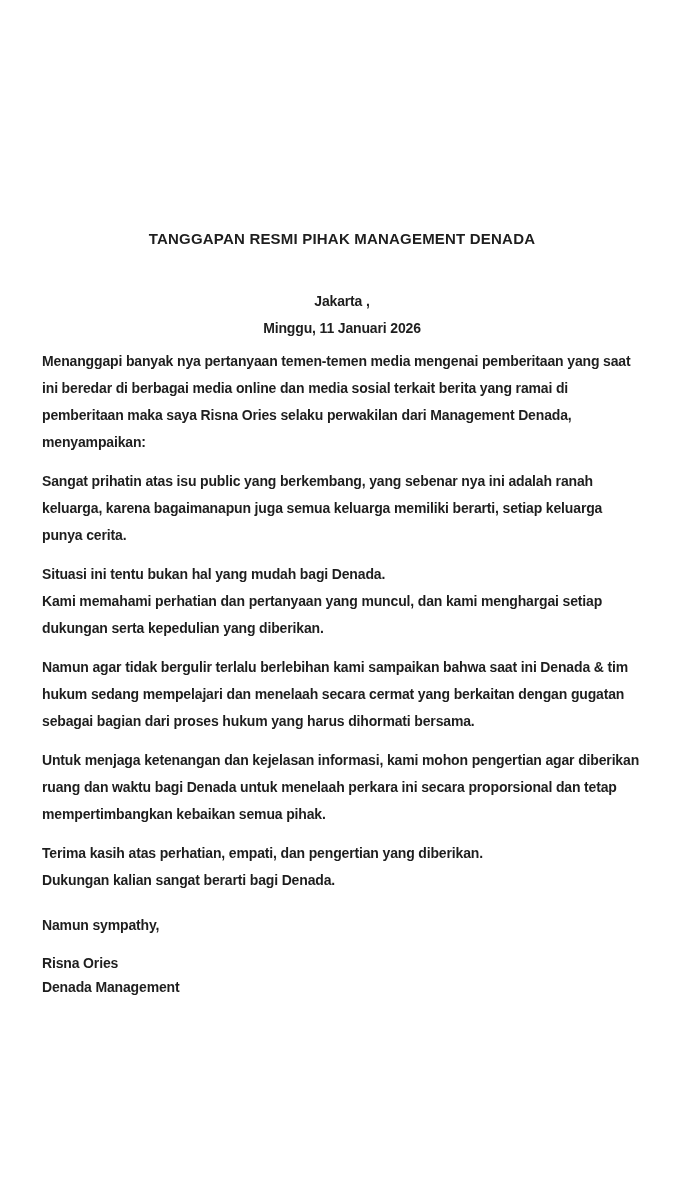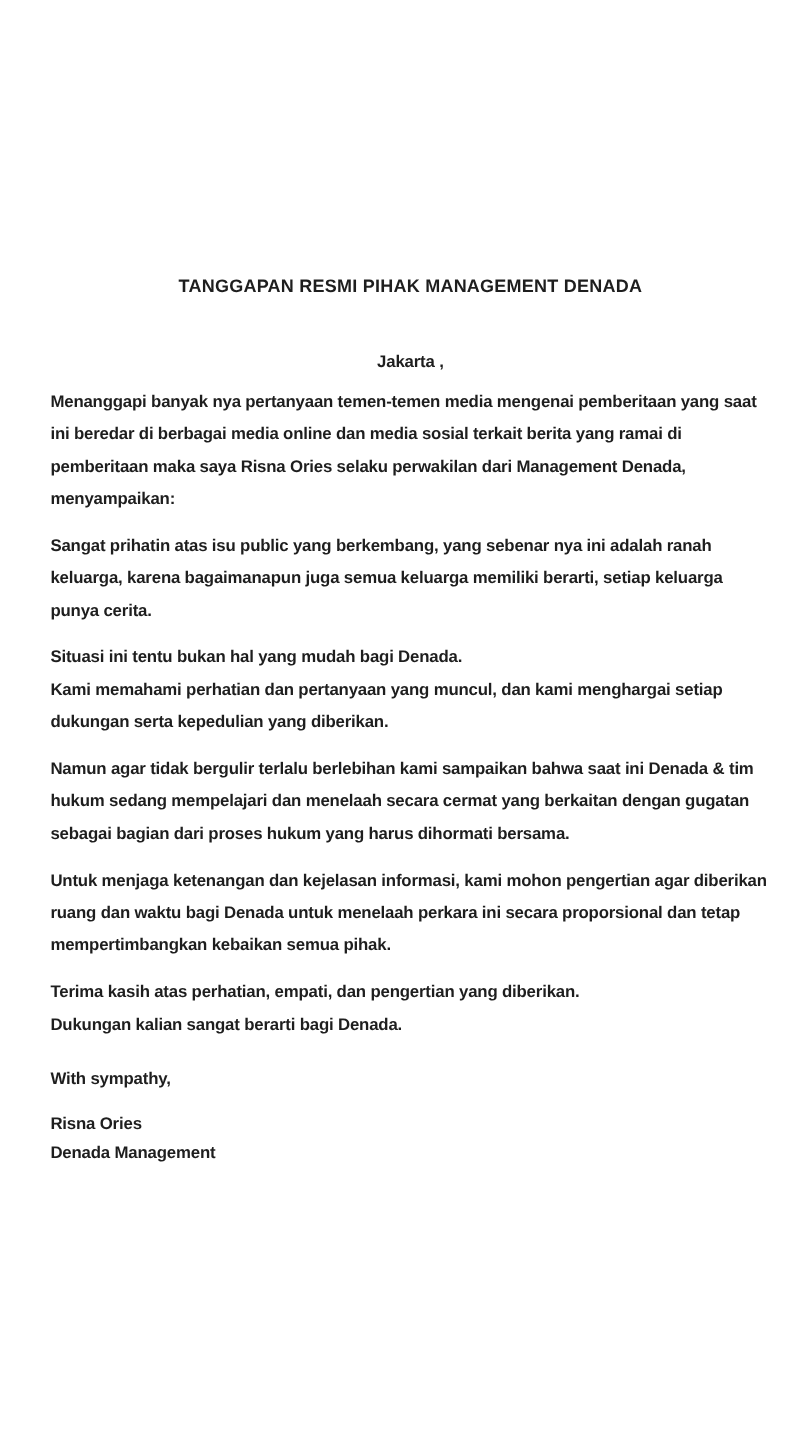--- a/index.html
+++ b/index.html
@@ -62,40 +62,41 @@
 </head>
 <body>
 
 <div class="page">
   <div class="letter">
 
     <h1 class="title">TANGGAPAN RESMI PIHAK MANAGEMENT DENADA</h1>
 
     <div class="dateline">
       <div>Jakarta ,</div>
+      <div>Minggu, 11 Januari 2026</div>
     </div>
 
 
 
     <p class="body">Menanggapi banyak nya pertanyaan temen-temen media mengenai pemberitaan yang saat ini beredar di berbagai media online dan media sosial terkait berita yang ramai di pemberitaan maka saya Risna Ories selaku perwakilan dari Management Denada, menyampaikan:</p>
 
     <p class="body">Sangat prihatin atas isu public yang berkembang, yang sebenar nya ini adalah ranah keluarga, karena bagaimanapun juga semua keluarga memiliki berarti, setiap keluarga punya cerita.</p>
 
     <p class="body">Situasi ini tentu bukan hal yang mudah bagi Denada.
 Kami memahami perhatian dan pertanyaan yang muncul, dan kami menghargai setiap dukungan serta kepedulian yang diberikan.</p>
 
     <p class="body">Namun agar tidak bergulir terlalu berlebihan kami sampaikan bahwa saat ini Denada &amp; tim hukum sedang mempelajari dan menelaah secara cermat yang berkaitan dengan gugatan sebagai bagian dari proses hukum yang harus dihormati bersama.</p>
 
     <p class="body">Untuk menjaga ketenangan dan kejelasan informasi, kami mohon pengertian agar diberikan ruang dan waktu bagi Denada untuk menelaah perkara ini secara proporsional dan tetap mempertimbangkan kebaikan semua pihak.</p>
 
     <p class="body">Terima kasih atas perhatian, empati, dan pengertian yang diberikan.
 Dukungan kalian sangat berarti bagi Denada.</p>
 
 
-    <p class="closing">With sympathy,</p>
+    <p class="closing">Namun sympathy,</p>
 
     <div class="signature">
       <div>Risna Ories</div>
       <div>Denada Management</div>
     </div>
 
   </div>
 </div>
 
 </body></html>

